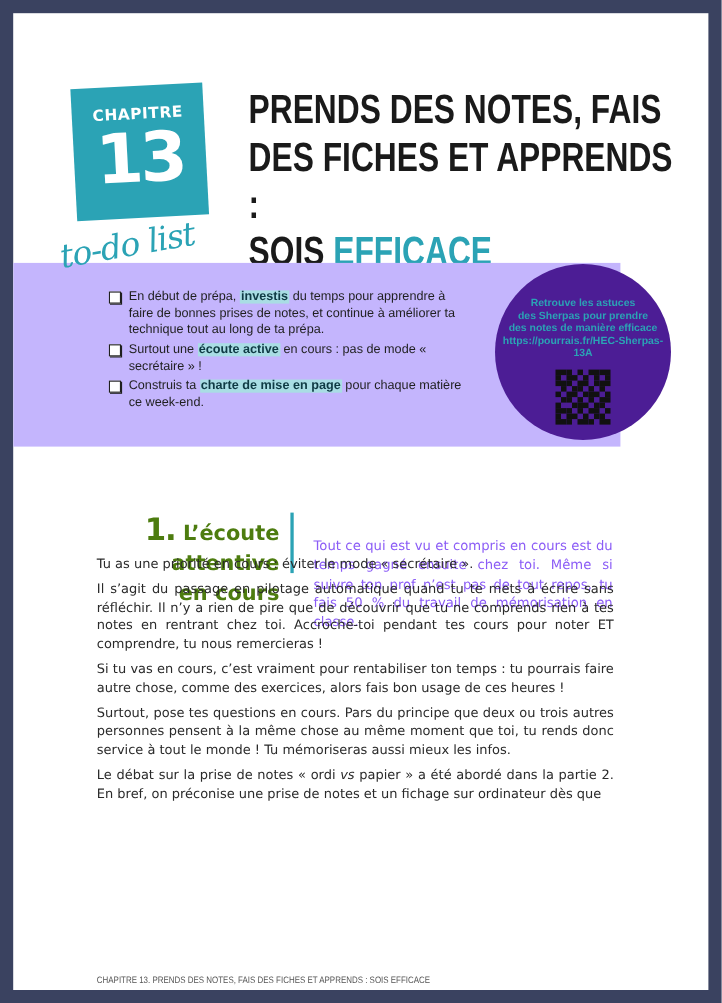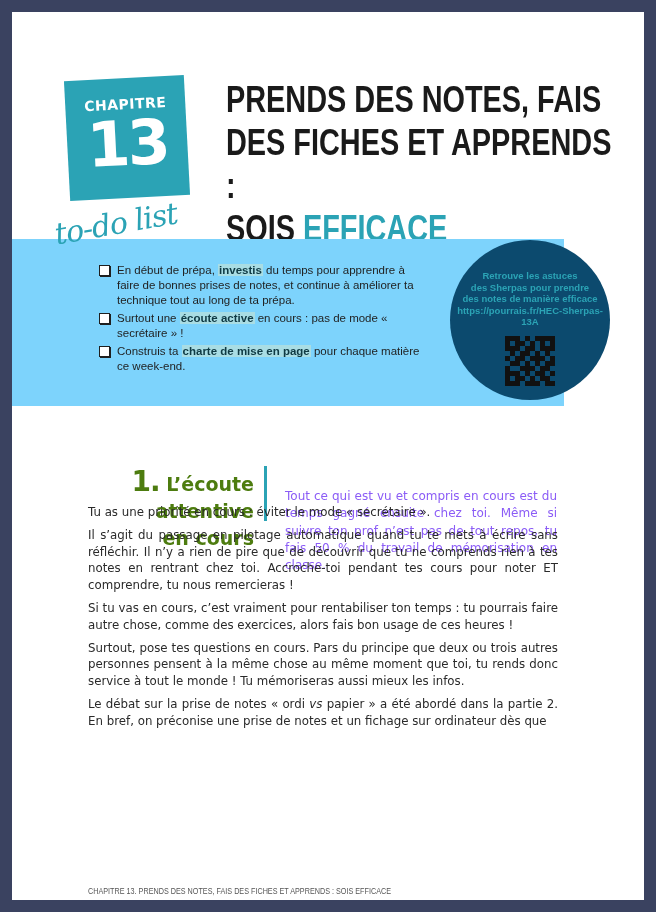--- a/index.html
+++ b/index.html
@@ -42,38 +42,38 @@
   .title .accent { color: #2ba3b5; }
   .todo-script {
     position: absolute; left: 42px; top: 194px;
     font-family: "DejaVu Serif", serif; font-style: italic;
     font-size: 30px; color: #2ba3b5;
     transform: rotate(-10deg);
     z-index: 3; letter-spacing: -1px;
   }
   .todo-band {
     position: absolute; left: 0; top: 227px; width: 552px; height: 167px;
-    background: #7dd3fc;
+    background: #c4b5fd;
   }
   .todo-list {
     position: absolute; left: 87px; top: 24px; width: 330px;
     list-style: none; margin: 0; padding: 0;
     font-family: "Liberation Sans", sans-serif; font-size: 11.5px;
     line-height: 15px; color: #1f1f1f;
   }
   .todo-list li { position: relative; padding-left: 18px; margin-bottom: 3px; }
   .todo-list .cb {
     position: absolute; left: 0; top: 2px; width: 9px; height: 9px;
     border: 1.5px solid #1f1f1f; background: #fff;
     box-shadow: 1px 1px 0 #1f1f1f;
   }
   .hl { background: #a9dde4; font-weight: bold; color: #0f3a44; padding: 0 1px; }
   .circle {
     position: absolute; left: 438px; top: 228px; width: 160px; height: 160px;
-    border-radius: 50%; background: #0c4a6e; text-align: center;
+    border-radius: 50%; background: #4c1d95; text-align: center;
     z-index: 2;
   }
   .circle .txt {
     margin-top: 30px;
     font-family: "Liberation Sans", sans-serif; font-weight: bold;
     font-size: 9.5px; line-height: 11.5px; color: #2ba3b5;
   }
   .qr {
     width: 50px; height: 50px; margin: 8px auto 0;
     display: grid; grid-template-columns: repeat(10, 5px); grid-template-rows: repeat(10, 5px);

